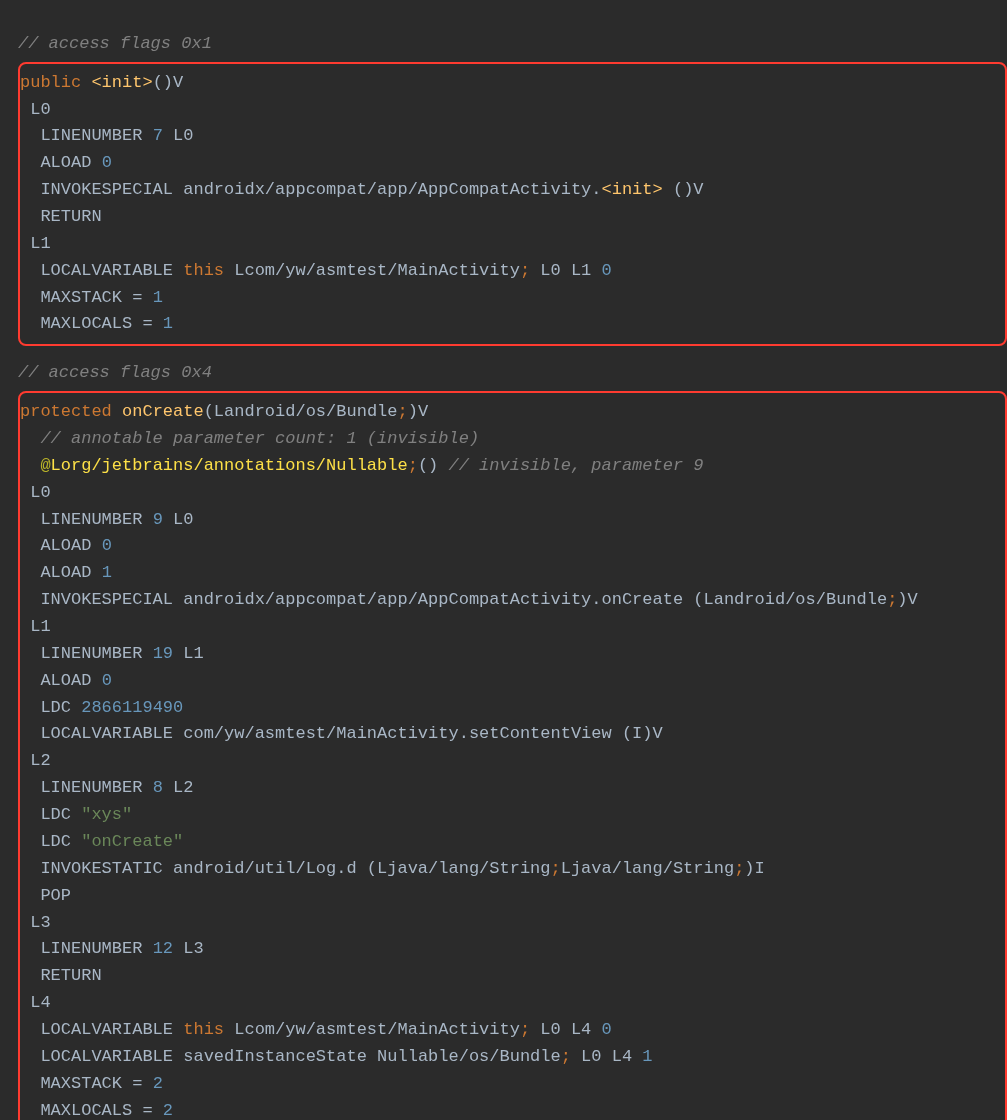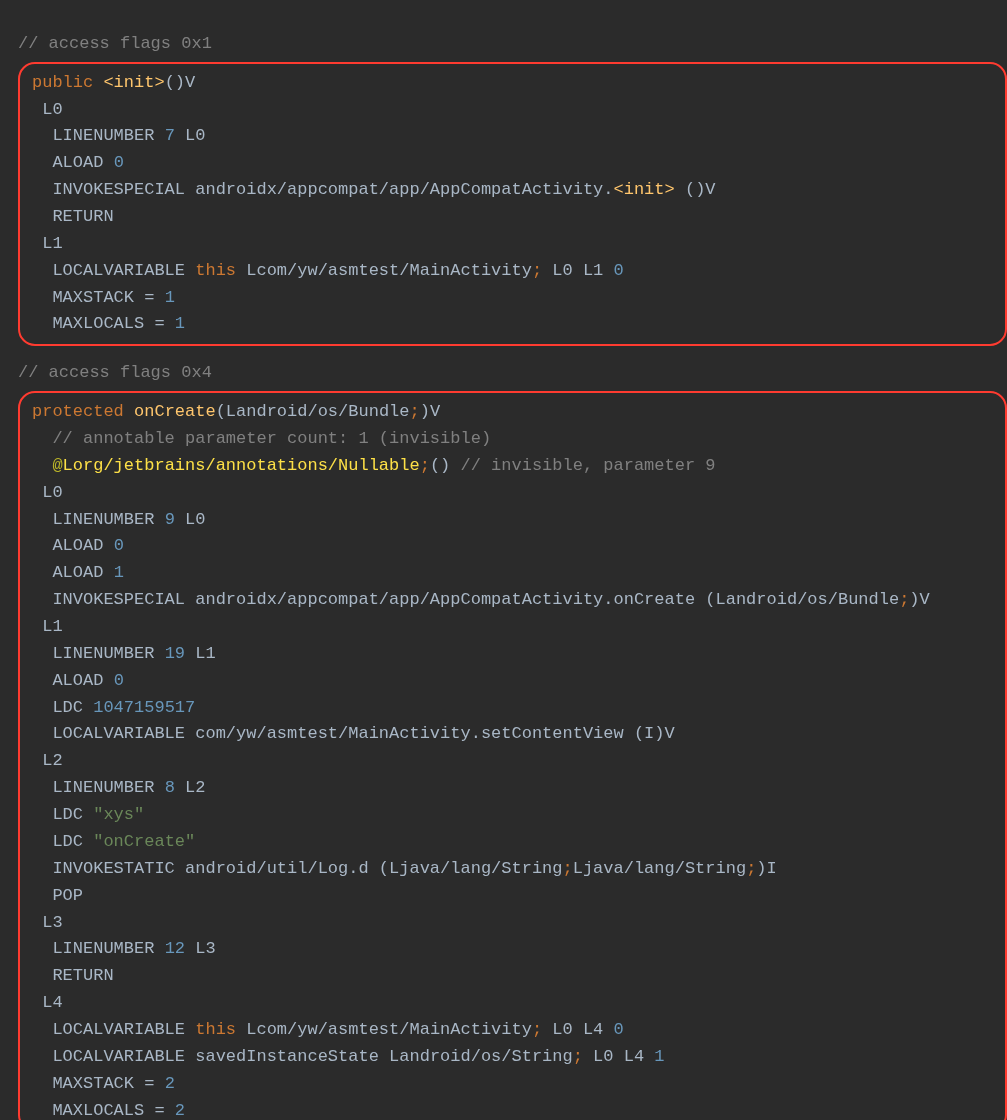--- a/index.html
+++ b/index.html
@@ -11,25 +11,25 @@
     line-height: 1.58;
     color: #a9b7c6;
     width: 1007px;
   }
   .code-container {
     padding: 4px 0 4px 18px;
     white-space: pre;
   }
   .box {
     border: 2px solid #ff3b30;
-    border-radius: 17px;
-    padding: 6px 10px 6px 12px;
+    border-radius: 8px;
+    padding: 6px 10px 6px 0;
     margin: 4px 0 14px 0;
   }
-  .comment   { color: #808080; }
+  .comment   { color: #808080; font-style: italic; }
   .keyword   { color: #cc7832; }
   .self      { color: #cc7832; }
   .method    { color: #ffc66d; }
   .num       { color: #6897bb; }
   .str       { color: #6a8759; }
   .label     { color: #a9b7c6; }
   .type      { color: #a9b7c6; }
   .punct     { color: #cc7832; }
   .text      { color: #a9b7c6; }
   .annot     { color: #bbb529; }
@@ -54,29 +54,29 @@
   <span class="comment">// annotable parameter count: 1 (invisible)</span>
   <span class="annot">@</span><span class="annotpath">Lorg/jetbrains/annotations/Nullable</span><span class="punct">;</span><span class="text">()</span> <span class="comment">// invisible, parameter 9</span>
  <span class="label">L0</span>
   <span class="text">LINENUMBER</span> <span class="num">9</span> <span class="text">L0</span>
   <span class="text">ALOAD</span> <span class="num">0</span>
   <span class="text">ALOAD</span> <span class="num">1</span>
   <span class="text">INVOKESPECIAL</span> <span class="text">androidx/appcompat/app/AppCompatActivity.onCreate (Landroid/os/Bundle</span><span class="punct">;</span><span class="text">)V</span>
  <span class="label">L1</span>
   <span class="text">LINENUMBER</span> <span class="num">19</span> <span class="text">L1</span>
   <span class="text">ALOAD</span> <span class="num">0</span>
-  <span class="text">LDC</span> <span class="num">1047159517</span>
+  <span class="text">LDC</span> <span class="num">2866119490</span>
   <span class="text">LOCALVARIABLE</span> <span class="text">com/yw/asmtest/MainActivity.setContentView (I)V</span>
  <span class="label">L2</span>
   <span class="text">LINENUMBER</span> <span class="num">8</span> <span class="text">L2</span>
   <span class="text">LDC</span> <span class="str">"xys"</span>
   <span class="text">LDC</span> <span class="str">"onCreate"</span>
   <span class="text">INVOKESTATIC</span> <span class="text">android/util/Log.d (Ljava/lang/String</span><span class="punct">;</span><span class="text">Ljava/lang/String</span><span class="punct">;</span><span class="text">)I</span>
   <span class="text">POP</span>
  <span class="label">L3</span>
   <span class="text">LINENUMBER</span> <span class="num">12</span> <span class="text">L3</span>
   <span class="text">RETURN</span>
  <span class="label">L4</span>
   <span class="text">LOCALVARIABLE</span> <span class="self">this</span> <span class="type">Lcom/yw/asmtest/MainActivity</span><span class="punct">;</span><span class="text"> L0 L4 </span><span class="num">0</span>
-  <span class="text">LOCALVARIABLE</span> <span class="text">savedInstanceState</span> <span class="type">Landroid/os/String</span><span class="punct">;</span><span class="text"> L0 L4 </span><span class="num">1</span>
+  <span class="text">LOCALVARIABLE</span> <span class="text">savedInstanceState</span> <span class="type">Nullable/os/Bundle</span><span class="punct">;</span><span class="text"> L0 L4 </span><span class="num">1</span>
   <span class="text">MAXSTACK = </span><span class="num">2</span>
   <span class="text">MAXLOCALS = </span><span class="num">2</span>
 </div></div>
 
 </body></html>

